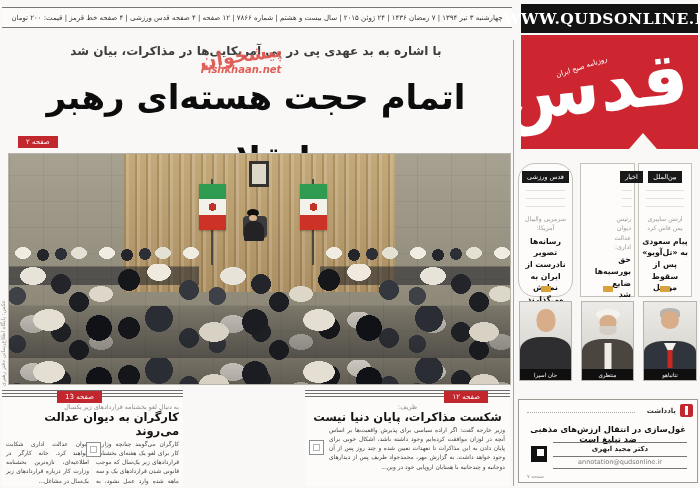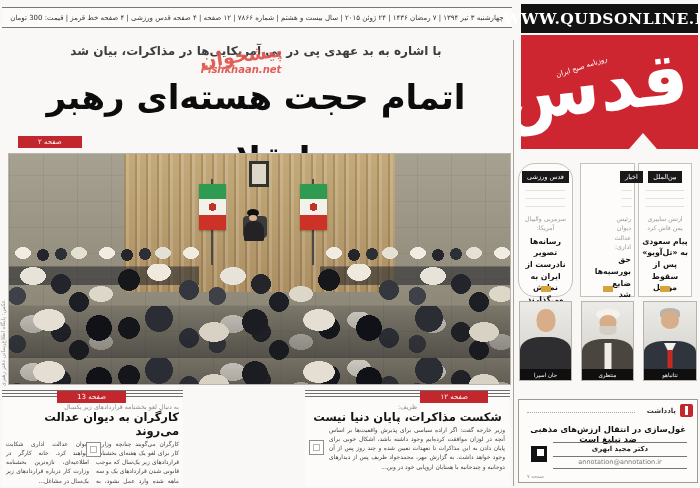--- a/index.html
+++ b/index.html
@@ -21,21 +21,21 @@
     font-family:"DejaVu Sans",sans-serif;}
   .logo-tagline{position:absolute;left:34px;top:28px;color:#fff;font-size:7px;direction:rtl;
     transform:rotate(-18deg);text-align:center;line-height:1.3;}
   .logo-notch{position:absolute;bottom:0;left:108px;width:0;height:0;
     border-left:14px solid transparent;border-right:14px solid transparent;border-bottom:16px solid #f9f8f6;}
   
   .lead-kicker{position:absolute;left:0;top:44px;width:512px;text-align:center;direction:rtl;
     font-size:12px;font-weight:bold;color:#3d3d3d;}
   .lead-headline{position:absolute;left:0;top:66px;width:512px;height:66px;line-height:62px;
     text-align:center;direction:rtl;font-size:34px;font-weight:900;color:#0c0c0c;letter-spacing:-1px;}
-  .page-tag{background:#c1272d;color:#fff;font-size:7px;direction:rtl;padding:2px 20px;display:inline-block;}
+  .page-tag{background:#c1272d;color:#fff;font-size:7px;direction:rtl;padding:2px 8px;display:inline-block;}
   .lead-tag{position:absolute;left:18px;top:136px;}
   
   .watermark{position:absolute;left:196px;top:44px;width:90px;text-align:center;z-index:6;opacity:.92;}
   .wm-script{color:#e0504a;font-size:19px;font-weight:bold;direction:rtl;display:block;
     transform:rotate(-8deg);text-shadow:0 0 1px rgba(255,255,255,.8);}
   .wm-domain{color:#e0504a;font-size:10px;font-weight:bold;font-style:italic;display:block;margin-top:-2px;}
   
   .main-photo{position:absolute;left:8px;top:153px;width:503px;height:232px;border:1px solid #b9b5ad;overflow:hidden;background:#8d8777;}
   .ph-wall{position:absolute;left:0;top:0;right:0;bottom:0;background:
     repeating-linear-gradient(0deg,rgba(0,0,0,.05) 0 1px,transparent 1px 26px),
@@ -153,21 +153,21 @@
   .note-sq{position:absolute;left:12px;top:46px;width:16px;height:16px;background:#111;}
   .note-sq::after{content:"";position:absolute;right:3px;top:3px;width:7px;height:7px;background:#fff;}
   .note-mark{position:absolute;left:8px;bottom:3px;font-size:5px;color:#9a9a9a;direction:rtl;}
 </style>
 </head>
 <body>
 
 <div class="page">
 
   <div class="dateline-strip">
-    <span>چهارشنبه ۳ تیر ۱۳۹۴ | ۷ رمضان ۱۴۳۶ | ۲۴ ژوئن ۲۰۱۵ | سال بیست و هشتم | شماره ۷۸۶۶ | ۱۲ صفحه | ۴ صفحه قدس ورزشی | ۴ صفحه خط قرمز | قیمت: 300 تومان</span>
+    <span>چهارشنبه ۳ تیر ۱۳۹۴ | ۷ رمضان ۱۴۳۶ | ۲۴ ژوئن ۲۰۱۵ | سال بیست و هشتم | شماره ۷۸۶۶ | ۱۲ صفحه | ۴ صفحه قدس ورزشی | ۴ صفحه خط قرمز | قیمت: ۲۰۰ تومان</span>
   </div>
 
   <div class="masthead-url">WWW.QUDSONLINE.IR</div>
   <div class="masthead-logo">
     <div class="logo-script">قدس</div>
     <div class="logo-tagline">روزنامه صبح ایران</div>
     <div class="logo-notch"></div>
   </div>
 
   <div class="lead-kicker">با اشاره به بد عهدی پی در پی آمریکایی‌ها در مذاکرات، بیان شد</div>
@@ -264,19 +264,19 @@
   </div>
 
   <div class="note-box">
     <div class="note-icon"></div>
     <div class="note-tag">یادداشت</div>
     <div class="note-line"></div>
     <div class="note-title">غول‌سازی در انتقال ارزش‌های مذهبی ضد تبلیغ است</div>
     <div class="note-rule r1"></div>
     <div class="note-author">دکتر مجید ابهری</div>
     <div class="note-rule r2"></div>
-    <div class="note-email">annotation@annotation.ir</div>
+    <div class="note-email">annotation@qudsonline.ir</div>
     <div class="note-rule r3"></div>
     <div class="note-sq"></div>
     <div class="note-mark">صفحه ۷</div>
   </div>
 
 </div>
 
 </body></html>

